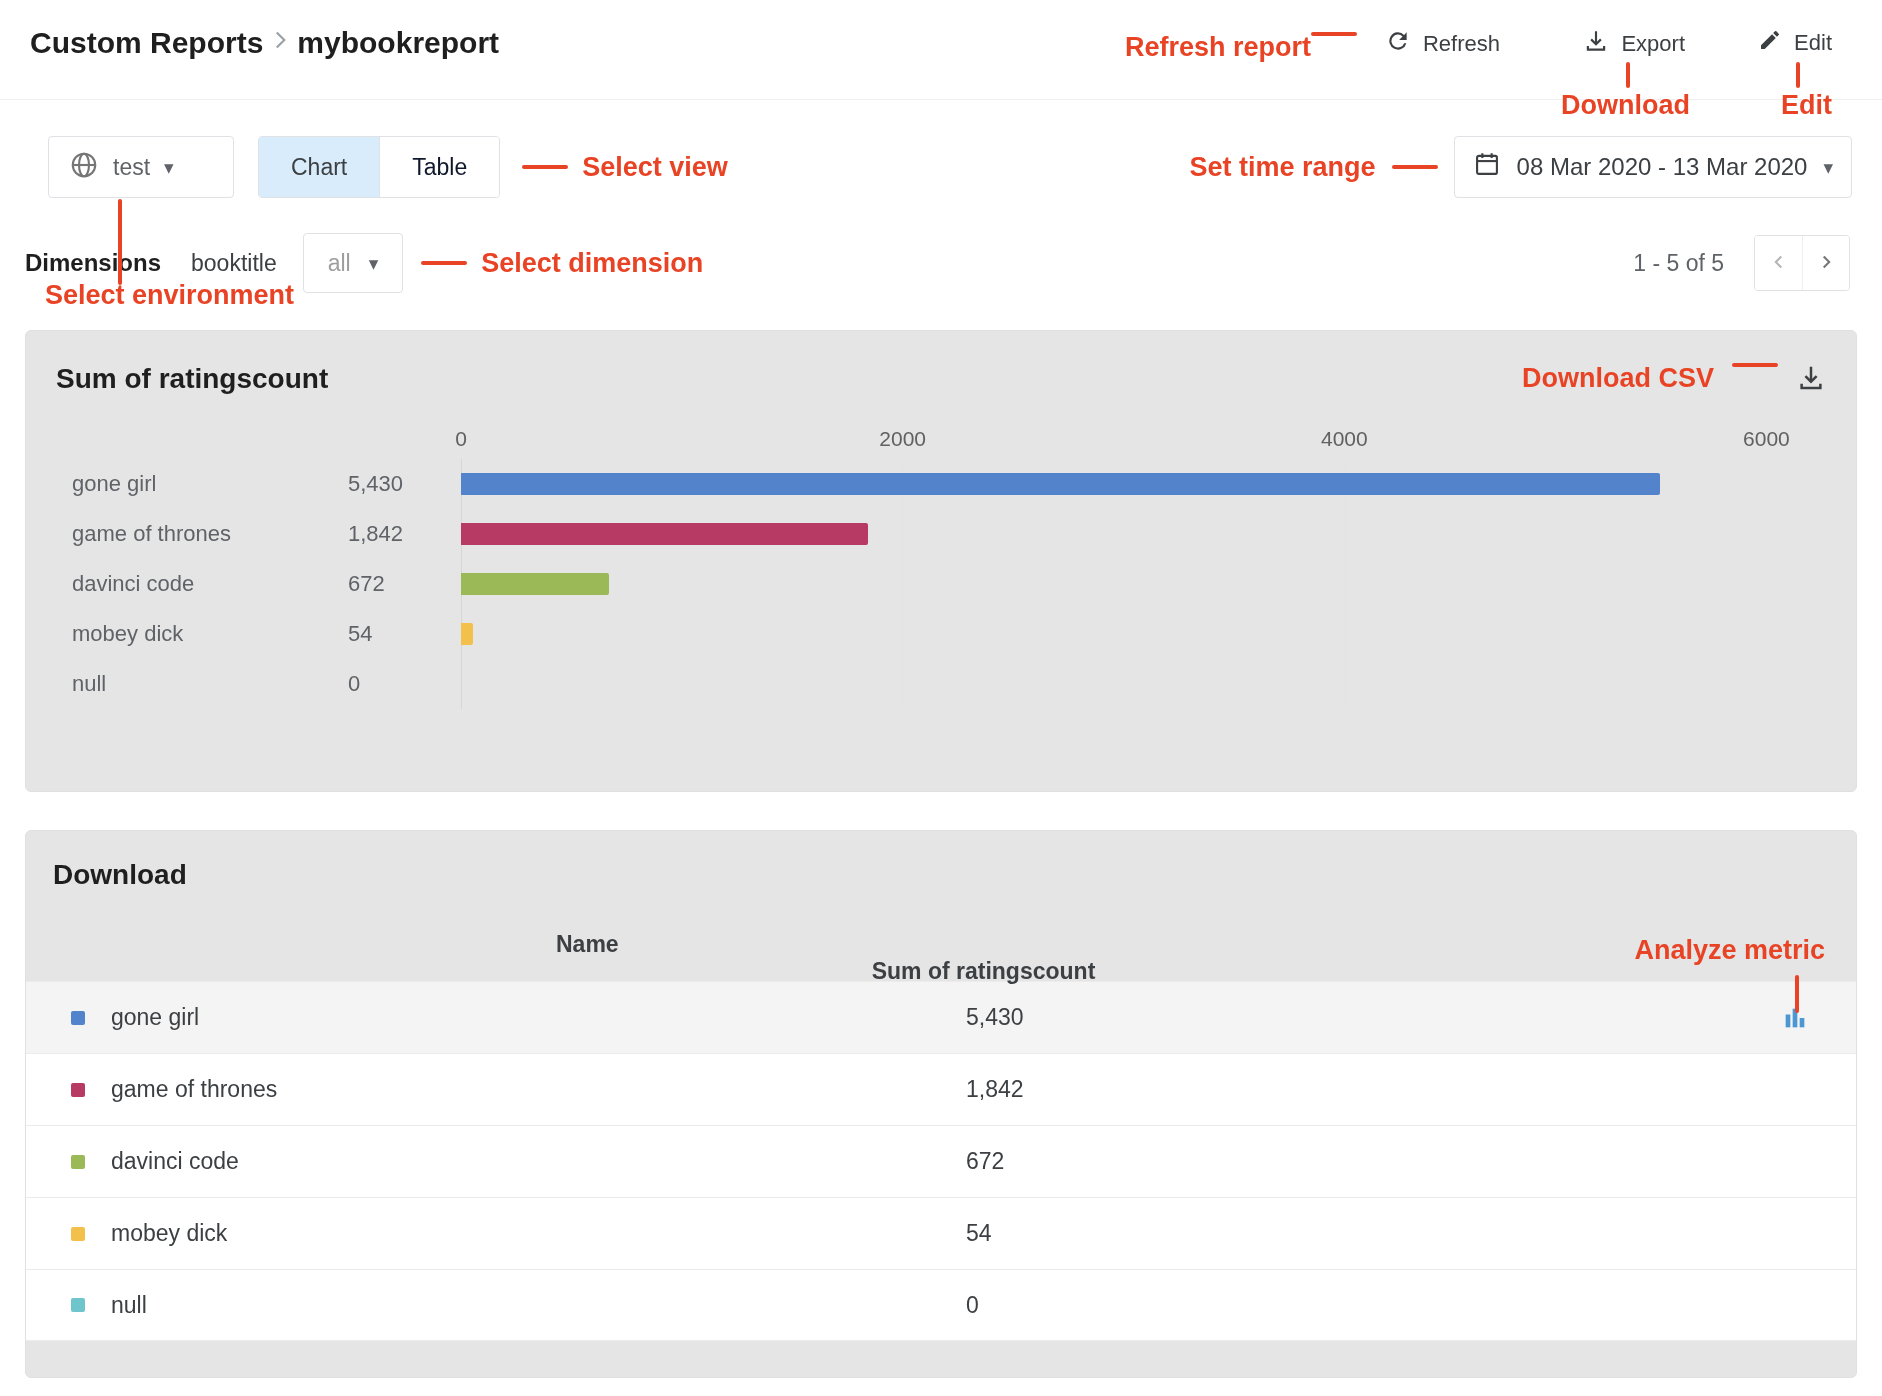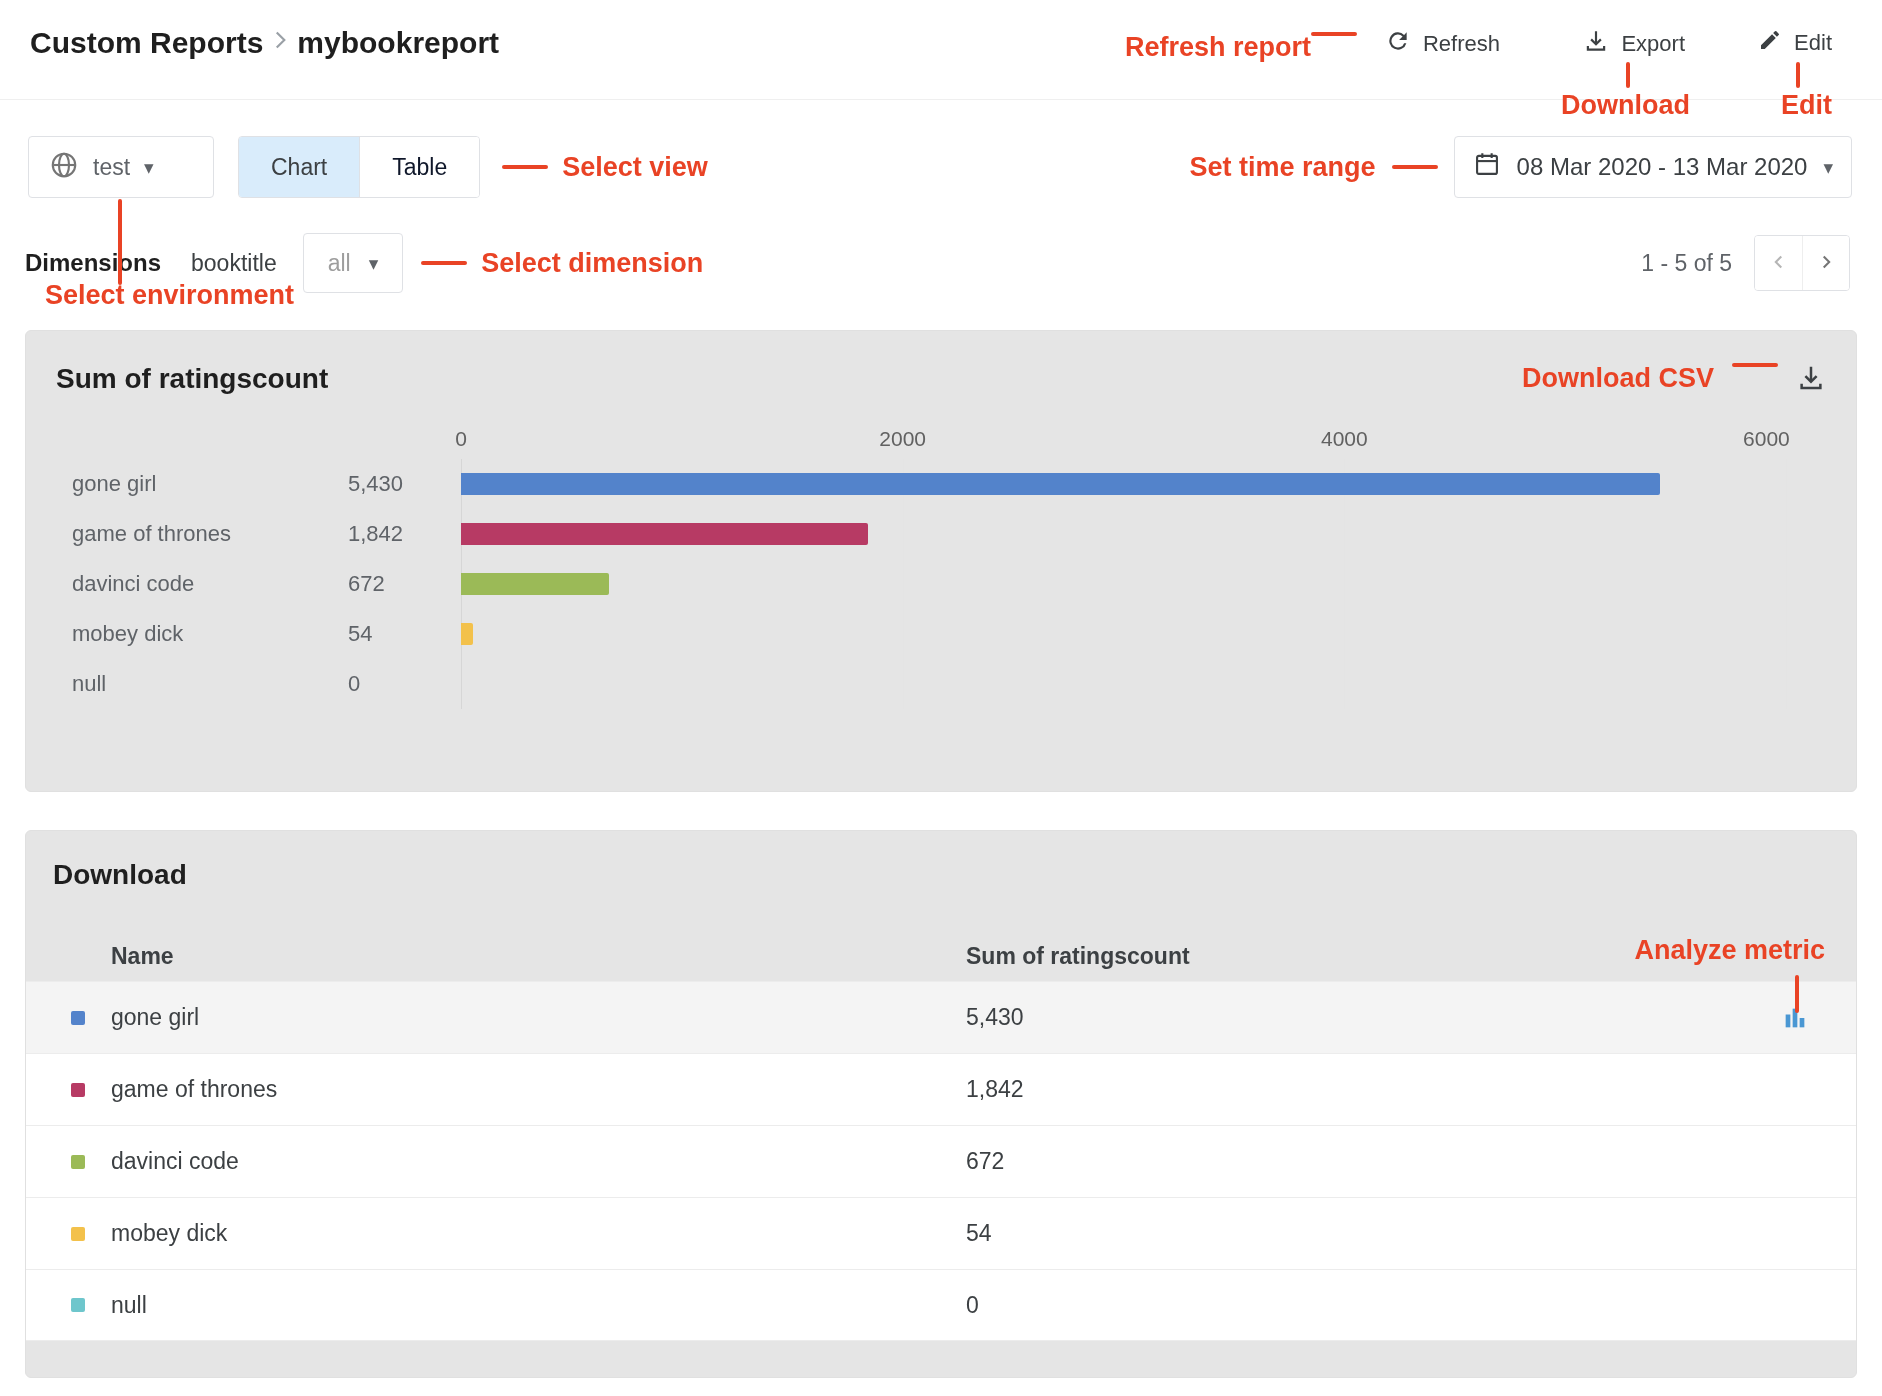--- a/index.html
+++ b/index.html
@@ -27,21 +27,21 @@
   .action-refresh{ right:382px; }
   .action-export{ right:197px; }
   .action-edit{ right:50px; }
   .annot-refresh-group{ position:absolute; top:32px; right:525px; display:flex; align-items:flex-start; gap:0; }
   .annot-download-line{ top:62px; right:252px; height:26px; }
   .annot-download{ position:absolute; top:90px; right:192px; }
   .annot-editline{ top:62px; right:82px; height:26px; }
   .annot-edit-label{ position:absolute; top:90px; right:50px; }
 
   
-  .toolbar{ margin-top:36px; height:62px; display:flex; align-items:center; padding:0 30px 0 28px; }
+  .toolbar{ margin-top:36px; height:62px; display:flex; align-items:center; padding:0 30px 0 28px;margin-left:20px; }
   .dropdown{ display:flex; align-items:center; gap:14px; height:62px; padding:0 20px;
              border:1px solid #dfe1e5; border-radius:4px; background:#fff; cursor:pointer; }
   .env-dropdown{ width:186px; }
   .env-label{ font-size:23px; color:#5f6368; }
   .caret{ font-size:19px; color:#5f6368; line-height:1; }
   .view-toggle{ display:flex; height:62px; border:1px solid #dfe1e5; border-radius:4px;
                 overflow:hidden; margin-left:24px; }
   .view-tab{ display:flex; align-items:center; justify-content:center; padding:0 32px;
              font-family:inherit; font-size:23px; color:#0f172a; background:#fff; border:none; cursor:pointer; }
   .view-tab + .view-tab{ border-left:1px solid #dfe1e5; }
@@ -52,21 +52,21 @@
                 border:1px solid #dfe1e5; border-radius:4px; background:#fff;
                 font-size:24px; color:#3c4043; cursor:pointer; white-space:nowrap; }
 
   
   .dims-row{ margin-top:34px; height:62px; display:flex; align-items:center; padding:0 32px 0 25px; }
   .dims-label{ font-size:24px; font-weight:700; color:#1f1f1f; }
   .dims-name{ font-size:23px; color:#3c4043; margin-left:30px; }
   .all-dropdown{ margin-left:26px; height:60px; padding:0 24px; gap:18px; }
   .all-label{ font-size:23px; color:#9e9e9e; }
   .annot-dim-group{ display:flex; align-items:center; gap:14px; margin-left:18px; }
-  .pager-group{ margin-left:auto; display:flex; align-items:center; gap:22px; }
+  .pager-group{ margin-left:auto; display:flex; align-items:center; gap:30px; }
   .pager-text{ font-size:23px; color:#5f6368; white-space:nowrap; }
   .pager-box{ display:flex; height:56px; border:1px solid #dfe1e5; border-radius:4px; overflow:hidden; }
   .pager-btn{ width:47px; display:flex; align-items:center; justify-content:center;
               background:#fff; border:none; cursor:pointer; }
   .pager-btn + .pager-btn{ border-left:1px solid #eeeeee; }
   .annot-env-line{ left:118px; top:199px; height:86px; }
   .annot-env{ position:absolute; left:45px; top:280px; }
 
   
   .card{ margin:0 25px; border:1px solid #e0e0e0; border-radius:6px; background:#e5e5e5; }
@@ -90,21 +90,21 @@
   .chart-row{ display:grid; grid-template-columns:292px 113px 1fr; height:50px; align-items:center; position:relative; }
   .c-label{ padding-left:16px; font-size:22px; color:#5f6368; white-space:nowrap; }
   .c-value{ font-size:22px; color:#5f6368; white-space:nowrap; }
   .c-track{ height:22px; position:relative; }
   .c-bar{ height:100%; border-radius:0 2px 2px 0; }
 
   
   .summary-card{ margin-top:38px; position:relative; padding:28px 0 36px 0; }
   .summary-title{ font-size:28px; font-weight:700; color:#1f1f1f; padding-left:27px; }
   .t-head{ display:flex; align-items:center; height:50px; margin-top:40px; padding-left:85px;
-           font-size:23px; font-weight:700; color:#3c4043; }
+           font-size:23px; font-weight:700; color:#3c4043;flex-direction:column; }
   .t-head-name{ width:855px; }
   .t-head-value{ flex:1; }
   .t-row{ display:flex; align-items:center; height:72px; border-top:1px solid #ececec;
           padding-left:45px; font-size:23px; color:#3c4043; cursor:pointer; background:#fff; }
   .t-row:last-child{ border-bottom:1px solid #ececec; }
   .t-row-active{ background:#f4f4f4; }
   .swatch{ width:14px; height:14px; border-radius:2px; flex:none; }
   .t-name{ margin-left:26px; width:855px; white-space:nowrap; }
   .t-val{ flex:1; white-space:nowrap; }
   .t-icon{ width:28px; margin-right:47px; display:flex; align-items:center; justify-content:center; }

